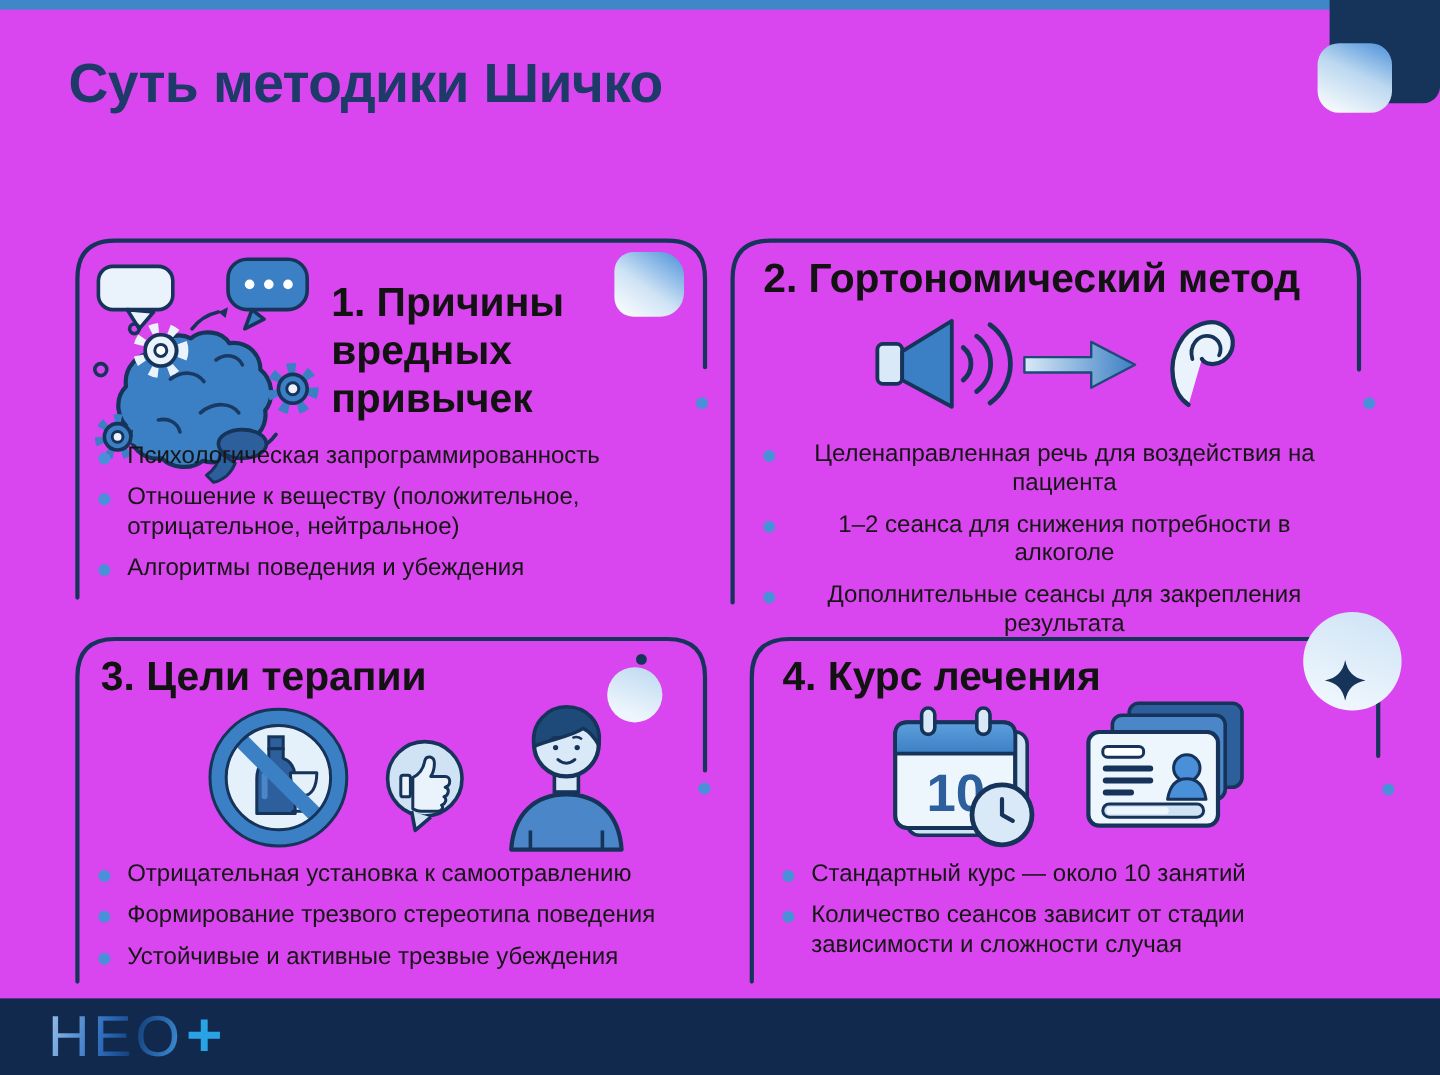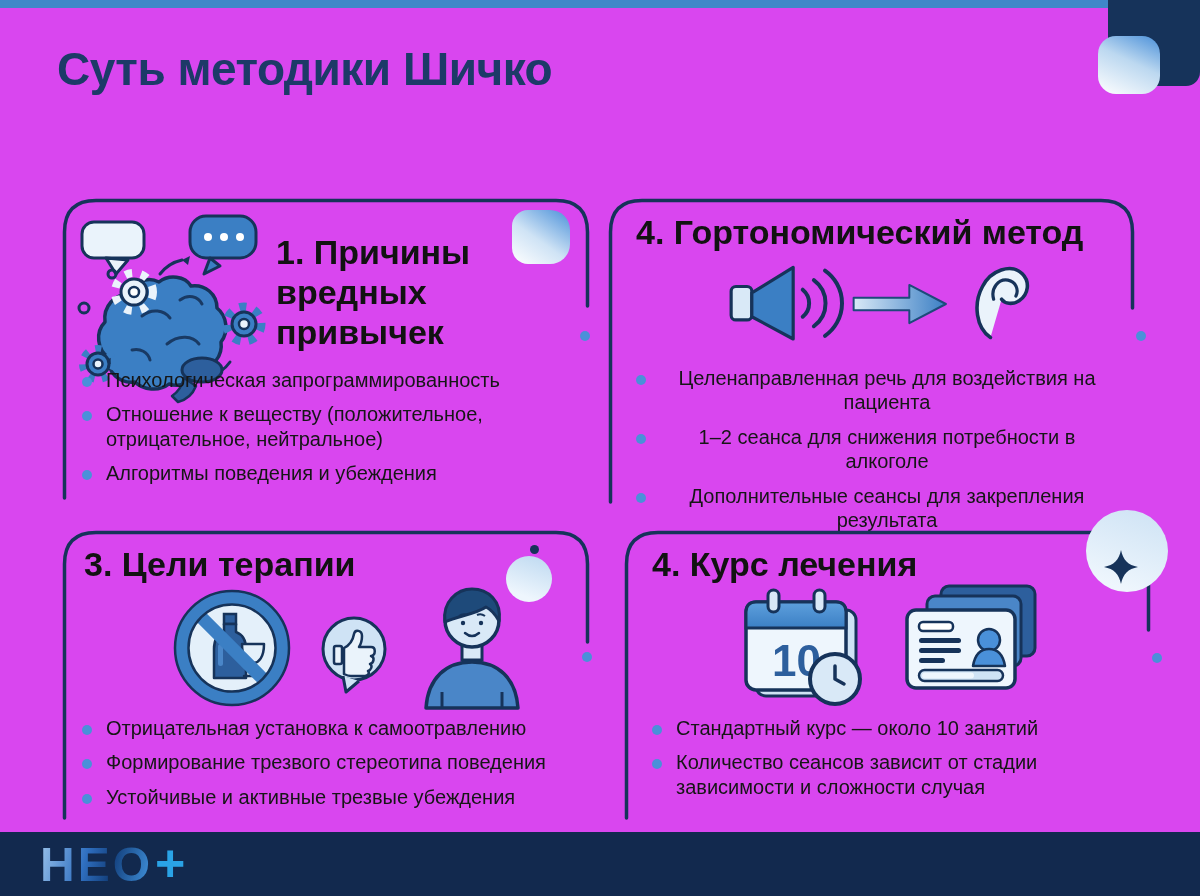--- a/index.html
+++ b/index.html
@@ -45,21 +45,21 @@
   .grad-sq-sm{position:absolute;right:20px;top:12px;width:58px;height:54px;border-radius:16px 20px 20px 16px;
         background:linear-gradient(215deg,#4a90d9 0%,#cfe3f5 55%,#ffffff 100%);}
   .grad-circle-sm{position:absolute;width:46px;height:46px;border-radius:50%;
         background:linear-gradient(200deg,#bcd8f0 0%,#eef6fd 80%);}
   .grad-circle-lg{position:absolute;width:82px;height:82px;border-radius:50%;
         background:linear-gradient(200deg,#cde2f4 0%,#eef6fd 85%);}
   .sparkle{position:absolute;}
 
   .footer{position:absolute;left:0;top:832px;width:1200px;height:64px;background:#12294e;}
   .logo{position:absolute;left:40px;top:0;height:64px;line-height:62px;white-space:nowrap;}
-  .logo-text{font-size:48px;font-weight:700;letter-spacing:3px;
+  .logo-text{font-size:48px;font-weight:400;letter-spacing:3px;
         background:linear-gradient(105deg,#9cc4ec 0%,#2f6fc0 40%,#14417e 62%,#3f8fd8 95%);
         -webkit-background-clip:text;background-clip:text;color:transparent;}
   .logo-plus{font-size:52px;font-weight:700;color:#2aa3e6;margin-left:2px;}
 </style>
 </head>
 <body>
 
 <div class="page">
 
   <div class="topbar"></div>
@@ -132,21 +132,21 @@
         </div>
     </div>
   </div>
 
   <div class="card card2">
     <svg class="border-svg" width="527" height="332" viewBox="0 0 527 332">
       <path d="M2.5,304 L2.5,34 Q2.5,2.5 34,2.5 L493,2.5 Q524.5,2.5 524.5,34 L524.5,110" fill="none" stroke="#16335a" stroke-width="3.5" stroke-linecap="round"></path>
     </svg>
     <div class="dot-accent" style="left:528px;top:133px;"></div>
 
-    <div class="card-title c2-title">4. Гортономический метод</div>
+    <div class="card-title c2-title">2. Гортономический метод</div>
 
     <svg class="c2-icon" width="350" height="96" viewBox="0 0 440 112">
       <defs>
         <linearGradient id="ag" x1="0" y1="0" x2="1" y2="0">
           <stop offset="0" stop-color="#d9e9f7"></stop>
             <stop offset="1" stop-color="#3b7fc4"></stop>
         </linearGradient>
       </defs>
       <g>
         <rect x="14" y="34" width="26" height="42" rx="6" fill="#d9e9f7" stroke="#16335a" stroke-width="4"></rect>

